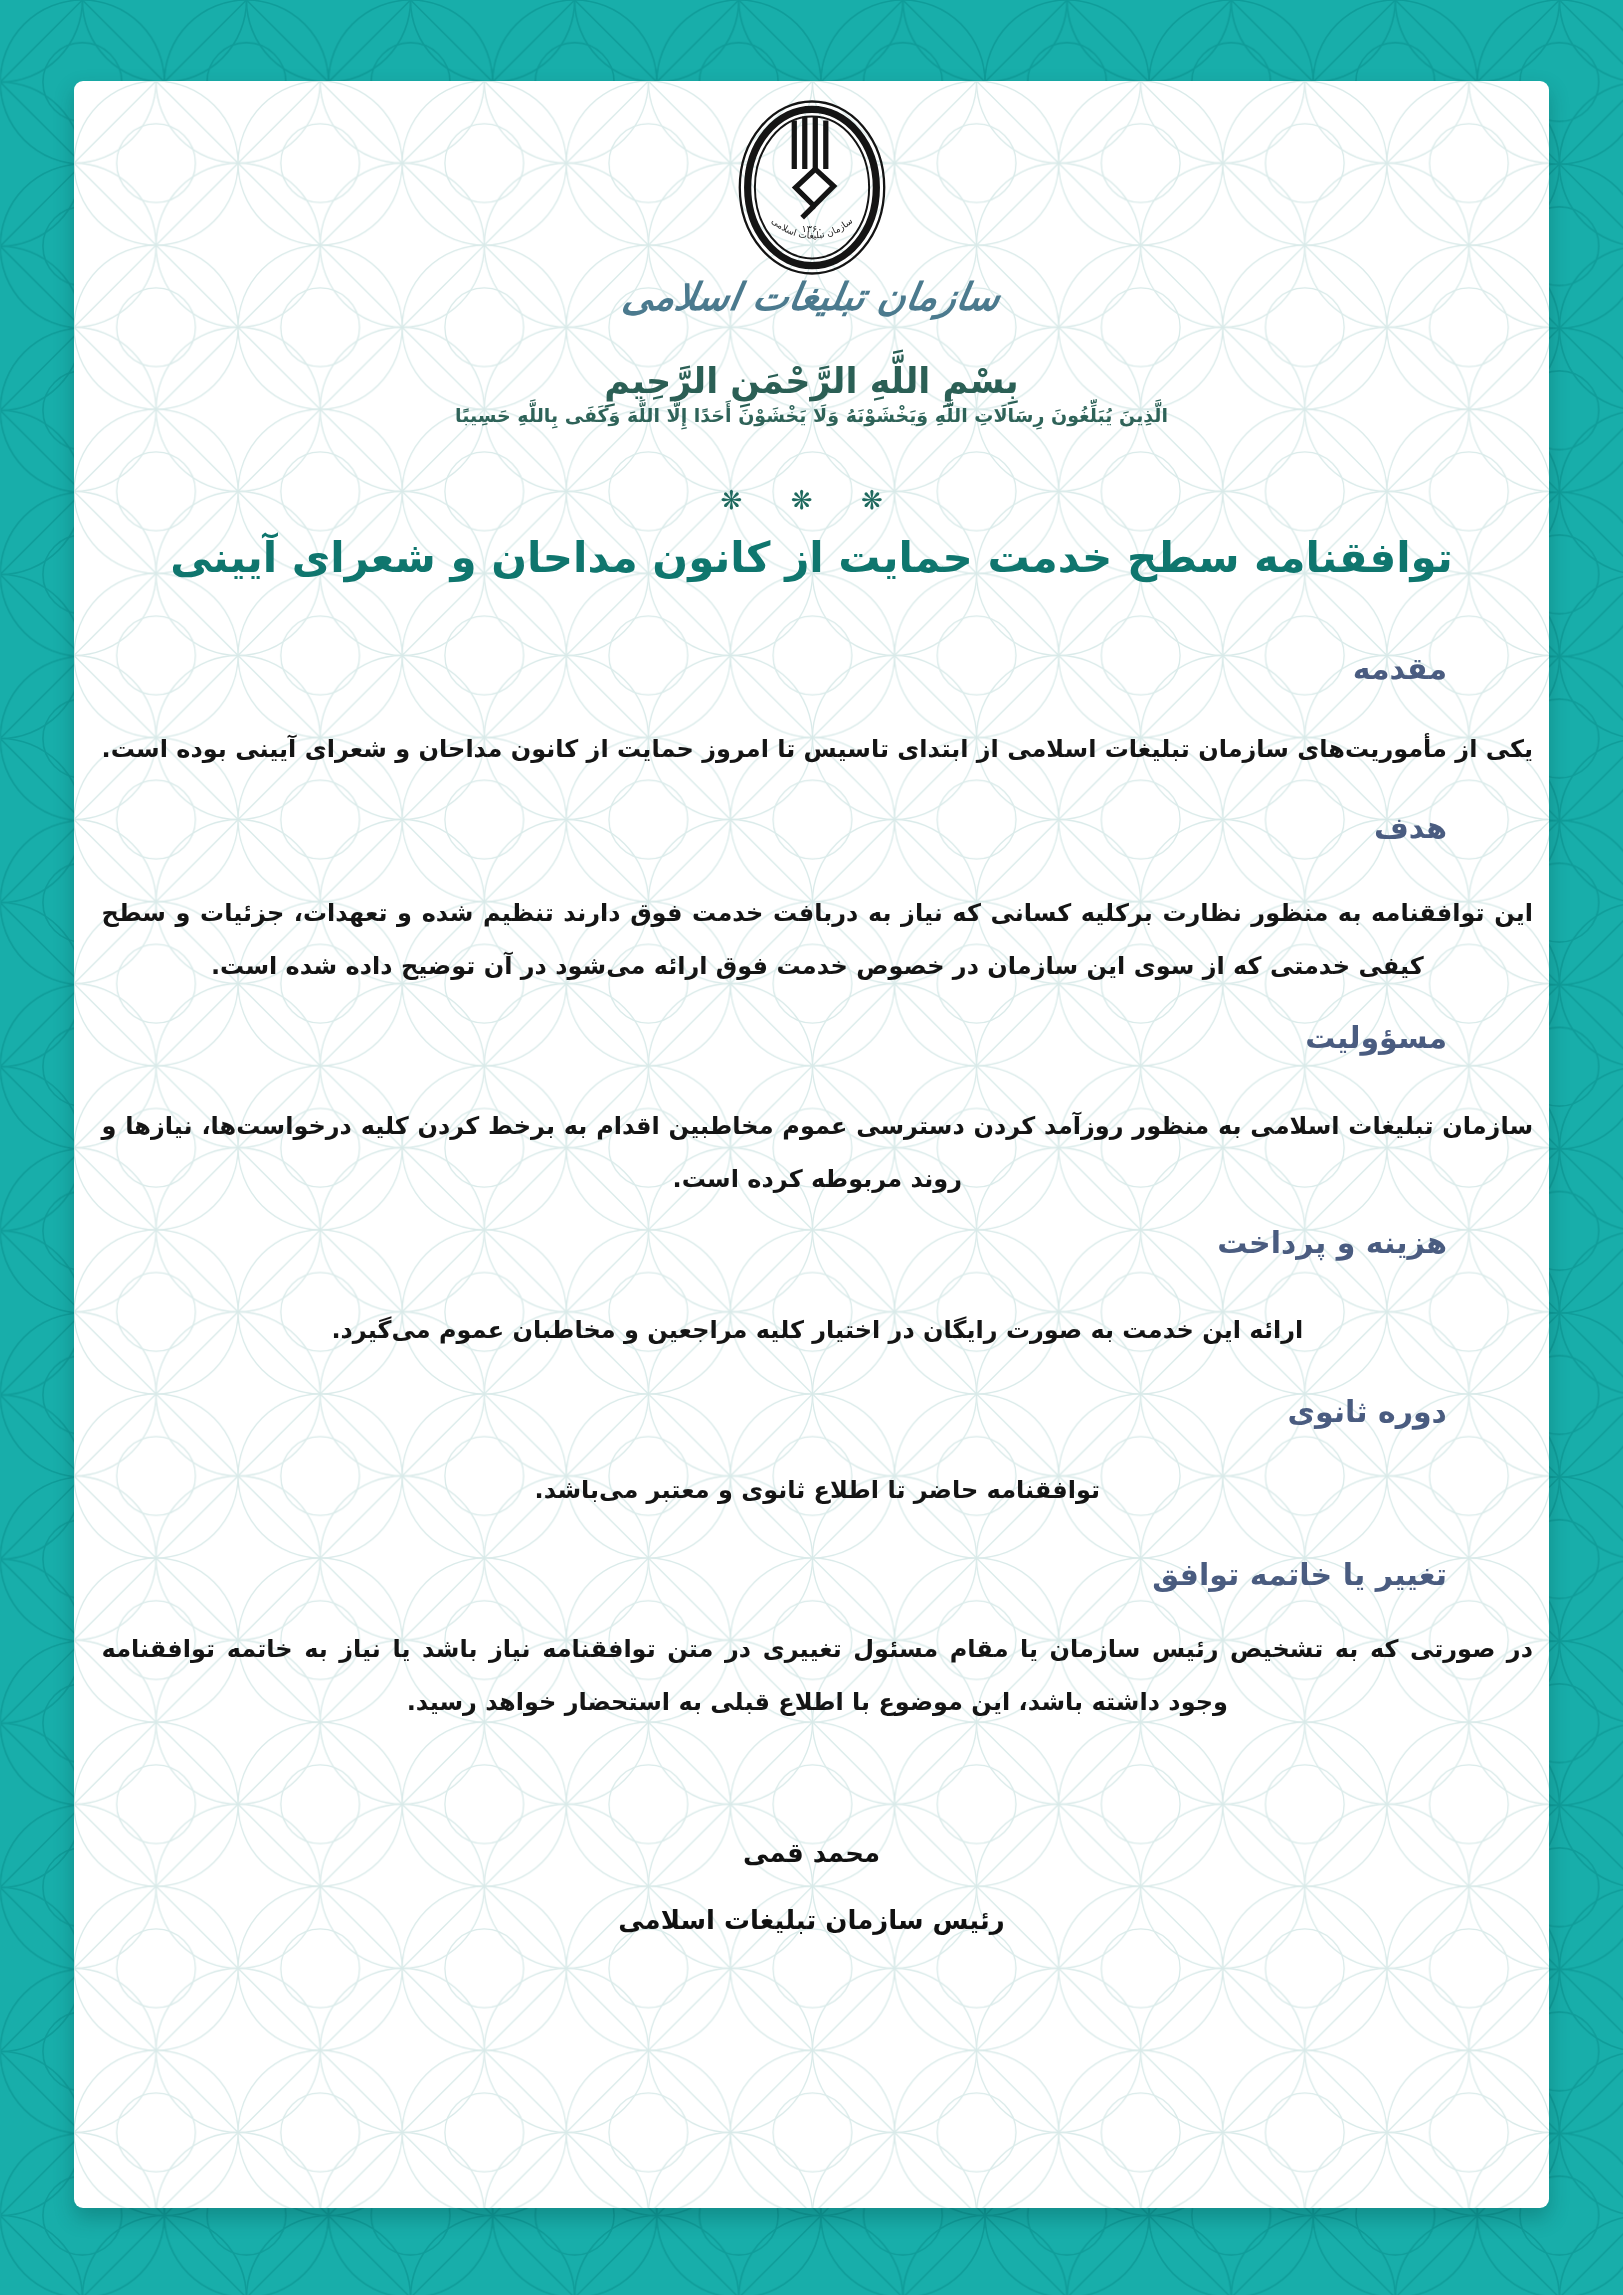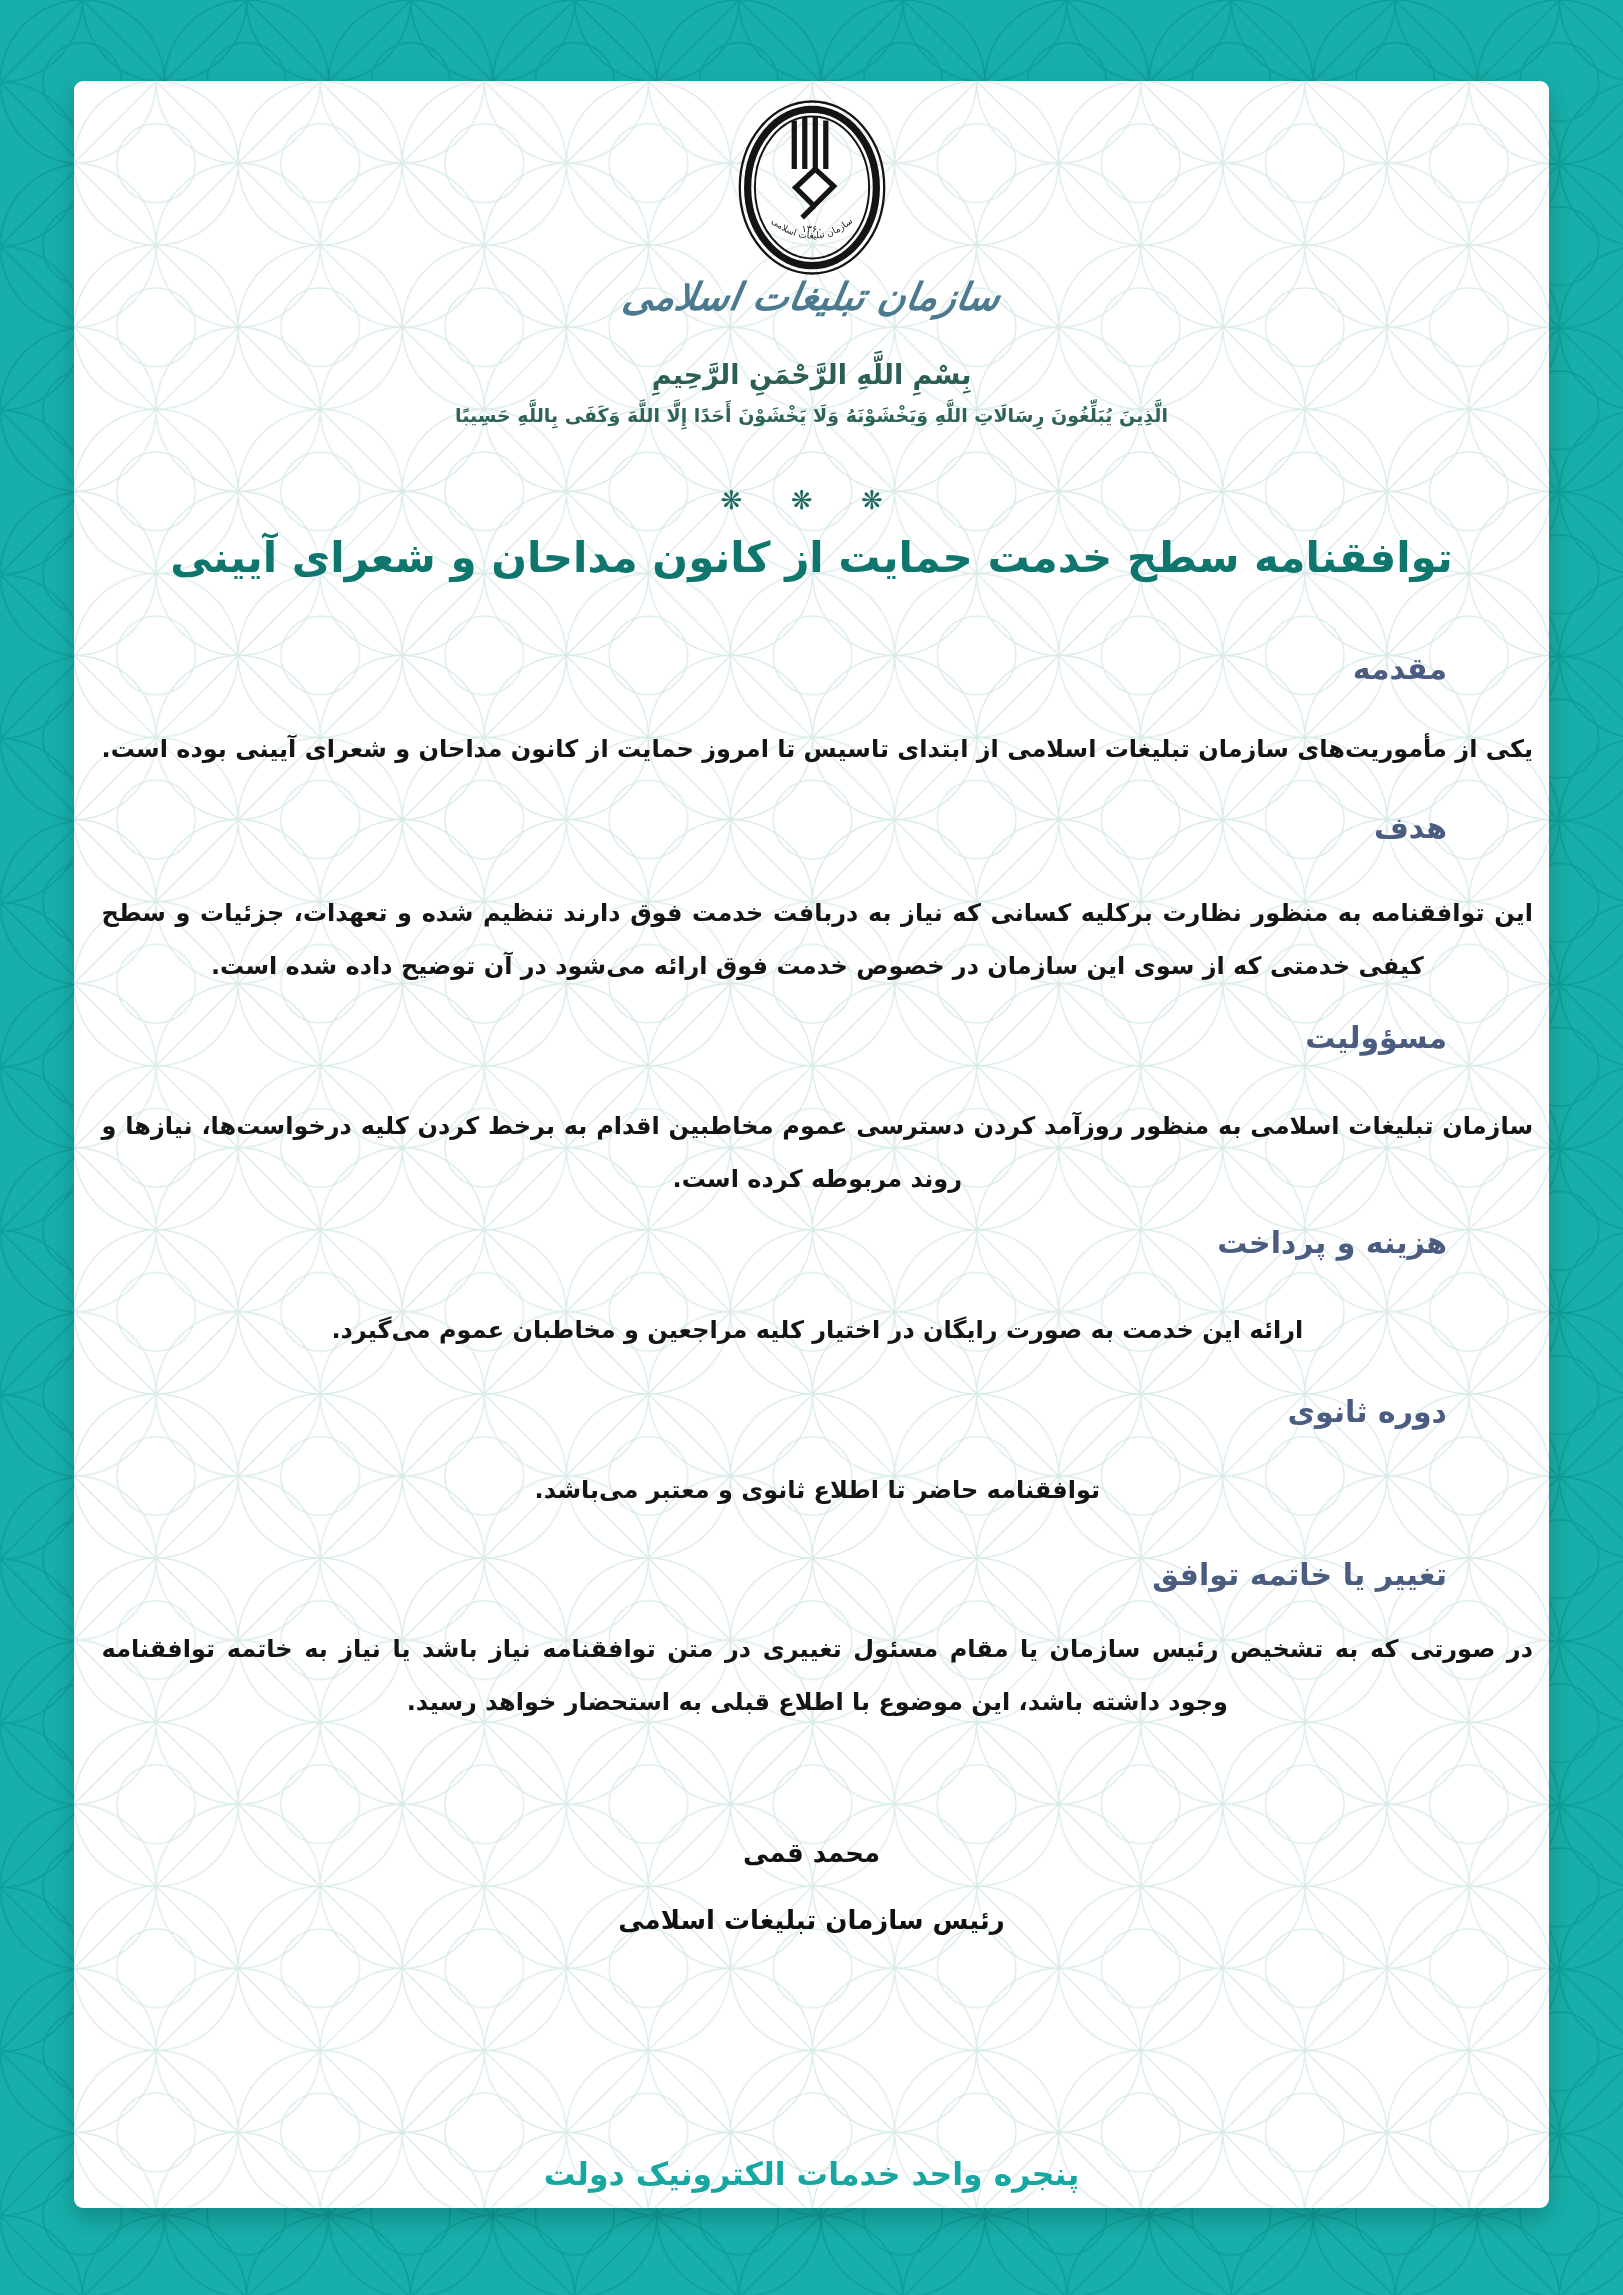--- a/index.html
+++ b/index.html
@@ -16,21 +16,21 @@
   }
   .card-pattern{position:absolute;left:0;top:0;z-index:0;display:block;}
   .content{position:absolute;left:0;top:0;width:100%;height:100%;z-index:2;}
   .centered{position:absolute;left:0;right:0;text-align:center;direction:rtl;}
   .emblem{position:absolute;left:50%;transform:translateX(-50%);top:17px;}
   .wordmark{
     top:194px;font-size:38px;font-weight:bold;color:#4b7a8e;
     font-style:italic;letter-spacing:0.7px;
     transform:skewX(-10deg);
   }
-  .bismillah{top:274px;font-size:27px;font-weight:bold;color:#2b5f55;line-height:1.5;}
+  .bismillah{top:274px;font-size:35px;font-weight:bold;color:#2b5f55;line-height:1.5;}
   .verse{top:320px;font-size:19px;font-weight:bold;color:#2f6359;line-height:1.5;}
   .ornament{top:404px;font-size:26px;color:#1f6a5f;letter-spacing:19.7px;font-weight:bold;}
   .doc-title{top:449px;font-size:42px;font-weight:800;color:#0f766e;line-height:1.35;}
   .sec-heading{
     position:absolute;right:102px;direction:rtl;
     font-size:30px;font-weight:bold;color:#4a5c80;white-space:nowrap;
   }
   .sec-body{
     position:absolute;left:27.6px;right:16px;direction:rtl;
     font-size:24px;font-weight:700;color:#151515;line-height:53px;
@@ -122,17 +122,16 @@
 
     <div class="sec-heading" style="top:1313px">دوره ثانوی</div>
     <div class="sec-body" style="top:1383px">توافقنامه حاضر تا اطلاع ثانوی و معتبر می‌باشد.</div>
 
     <div class="sec-heading" style="top:1476px">تغییر یا خاتمه توافق</div>
     <div class="sec-body" style="top:1542px">در صورتی که به تشخیص رئیس سازمان یا مقام مسئول تغییری در متن توافقنامه نیاز باشد یا نیاز به خاتمه توافقنامه وجود داشته باشد، این موضوع با اطلاع قبلی به استحضار خواهد رسید.</div>
 
     <div class="centered sig" style="top:1757px">محمد قمی</div>
     <div class="centered sig" style="top:1824px">رئیس سازمان تبلیغات اسلامی</div>
 
-    <div class="centered footer-line">پنجره واحد خدمات الکترونیک دولت</div>
 
   </div>
 </div>
 
 
 </body></html>

